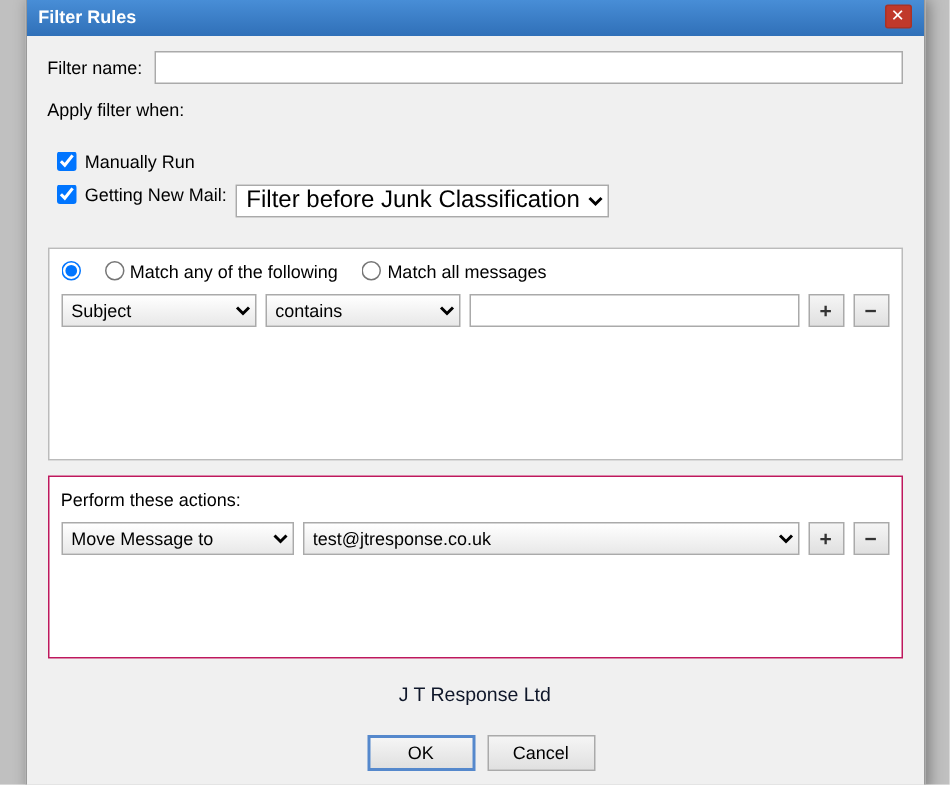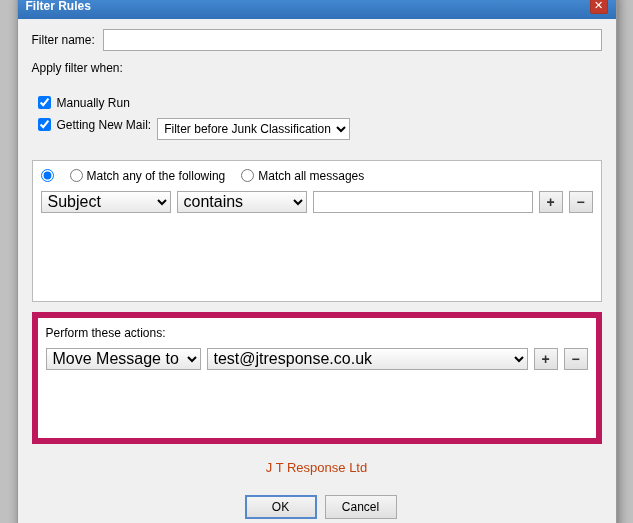--- a/index.html
+++ b/index.html
@@ -117,21 +117,21 @@
     }
 
     .getting-new-mail-row label {
       font-size: 12px;
     }
 
     .junk-select {
       height: 22px;
       border: 1px solid #aaa;
       background: white;
-      font-size: 12px;
+      font-size: 16px;
       padding: 0 2px;
       cursor: pointer;
     }
 
     .match-section {
       border: 1px solid #bbb;
       background: white;
       padding: 8px 8px 8px 8px;
     }
 
@@ -161,21 +161,21 @@
     .filter-row {
       display: flex;
       align-items: center;
       gap: 6px;
     }
 
     select.filter-select {
       height: 22px;
       border: 1px solid #aaa;
       background: linear-gradient(to bottom, #fff, #e8e8e8);
-      font-size: 16px;
+      font-size: 12px;
       padding: 0 2px;
       cursor: pointer;
     }
 
     .filter-value-input {
       flex: 1;
       height: 22px;
       border: 1px solid #aaa;
       background: white;
       padding: 2px 4px;
@@ -194,21 +194,21 @@
       align-items: center;
       justify-content: center;
       color: #333;
     }
 
     .empty-area {
       height: 80px;
     }
 
     .actions-section {
-      border: 6px solid #be185d;
+      border: 1px solid #be185d;
       background: white;
       padding: 8px;
       margin-top: 4px;
     }
 
     .actions-label {
       font-size: 12px;
       font-weight: normal;
       margin-bottom: 8px;
     }
@@ -218,21 +218,21 @@
       align-items: flex-end;
       gap: 6px;
     }
 
     .empty-actions-area {
       height: 60px;
     }
 
     .watermark {
       text-align: center;
-      color: #c2410c;
+      color: #0f172a;
       font-size: 13px;
       padding: 10px 0 4px 0;
     }
 
     .bottom-buttons {
       display: flex;
       justify-content: center;
       gap: 8px;
       padding: 6px 6px 12px 14px;
     }

